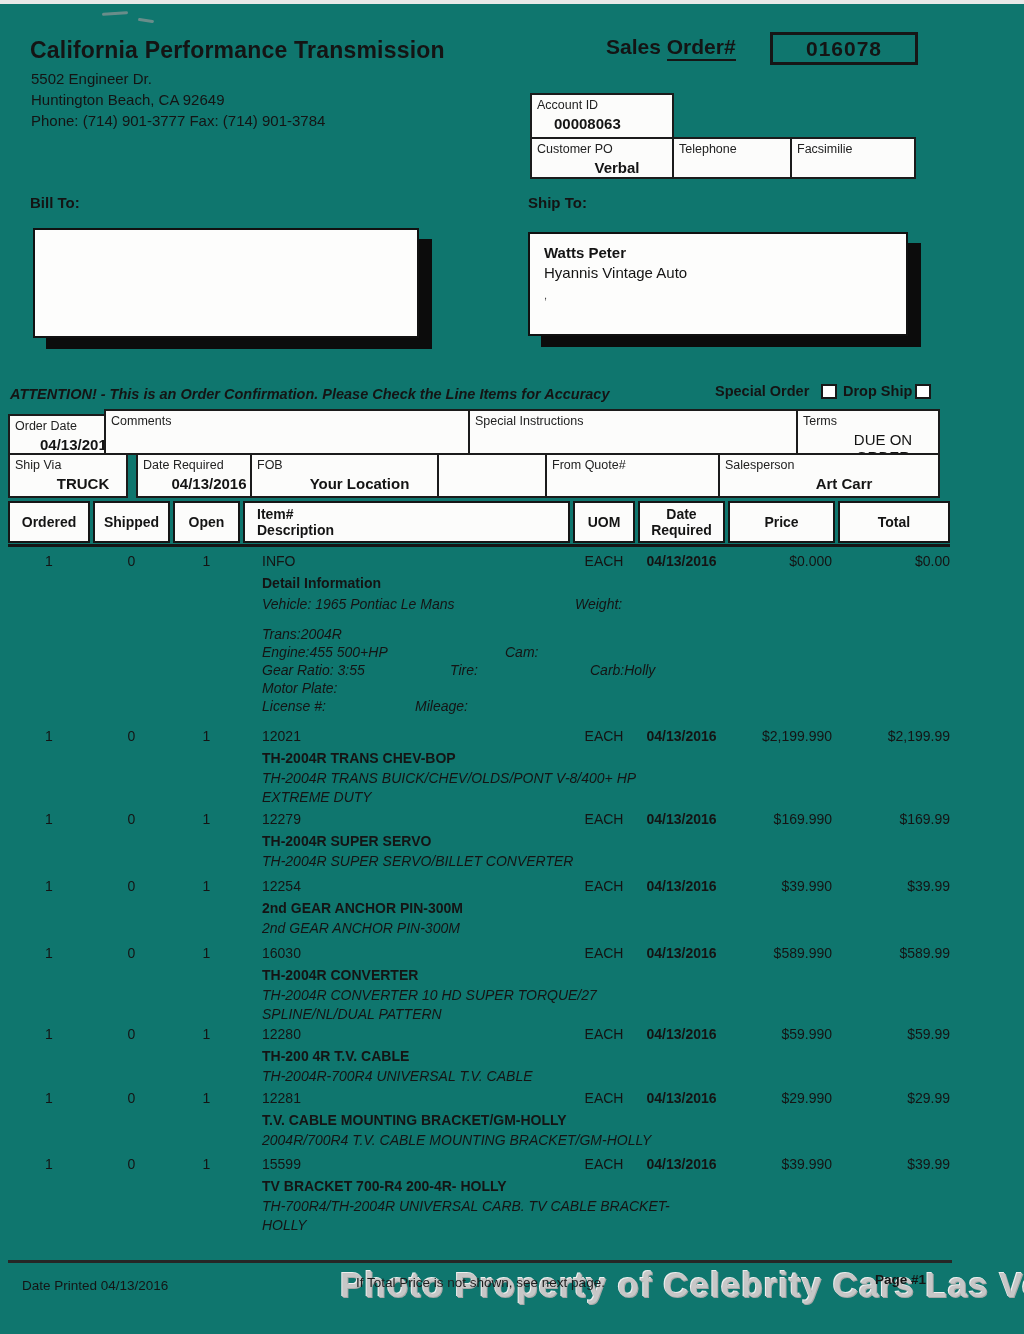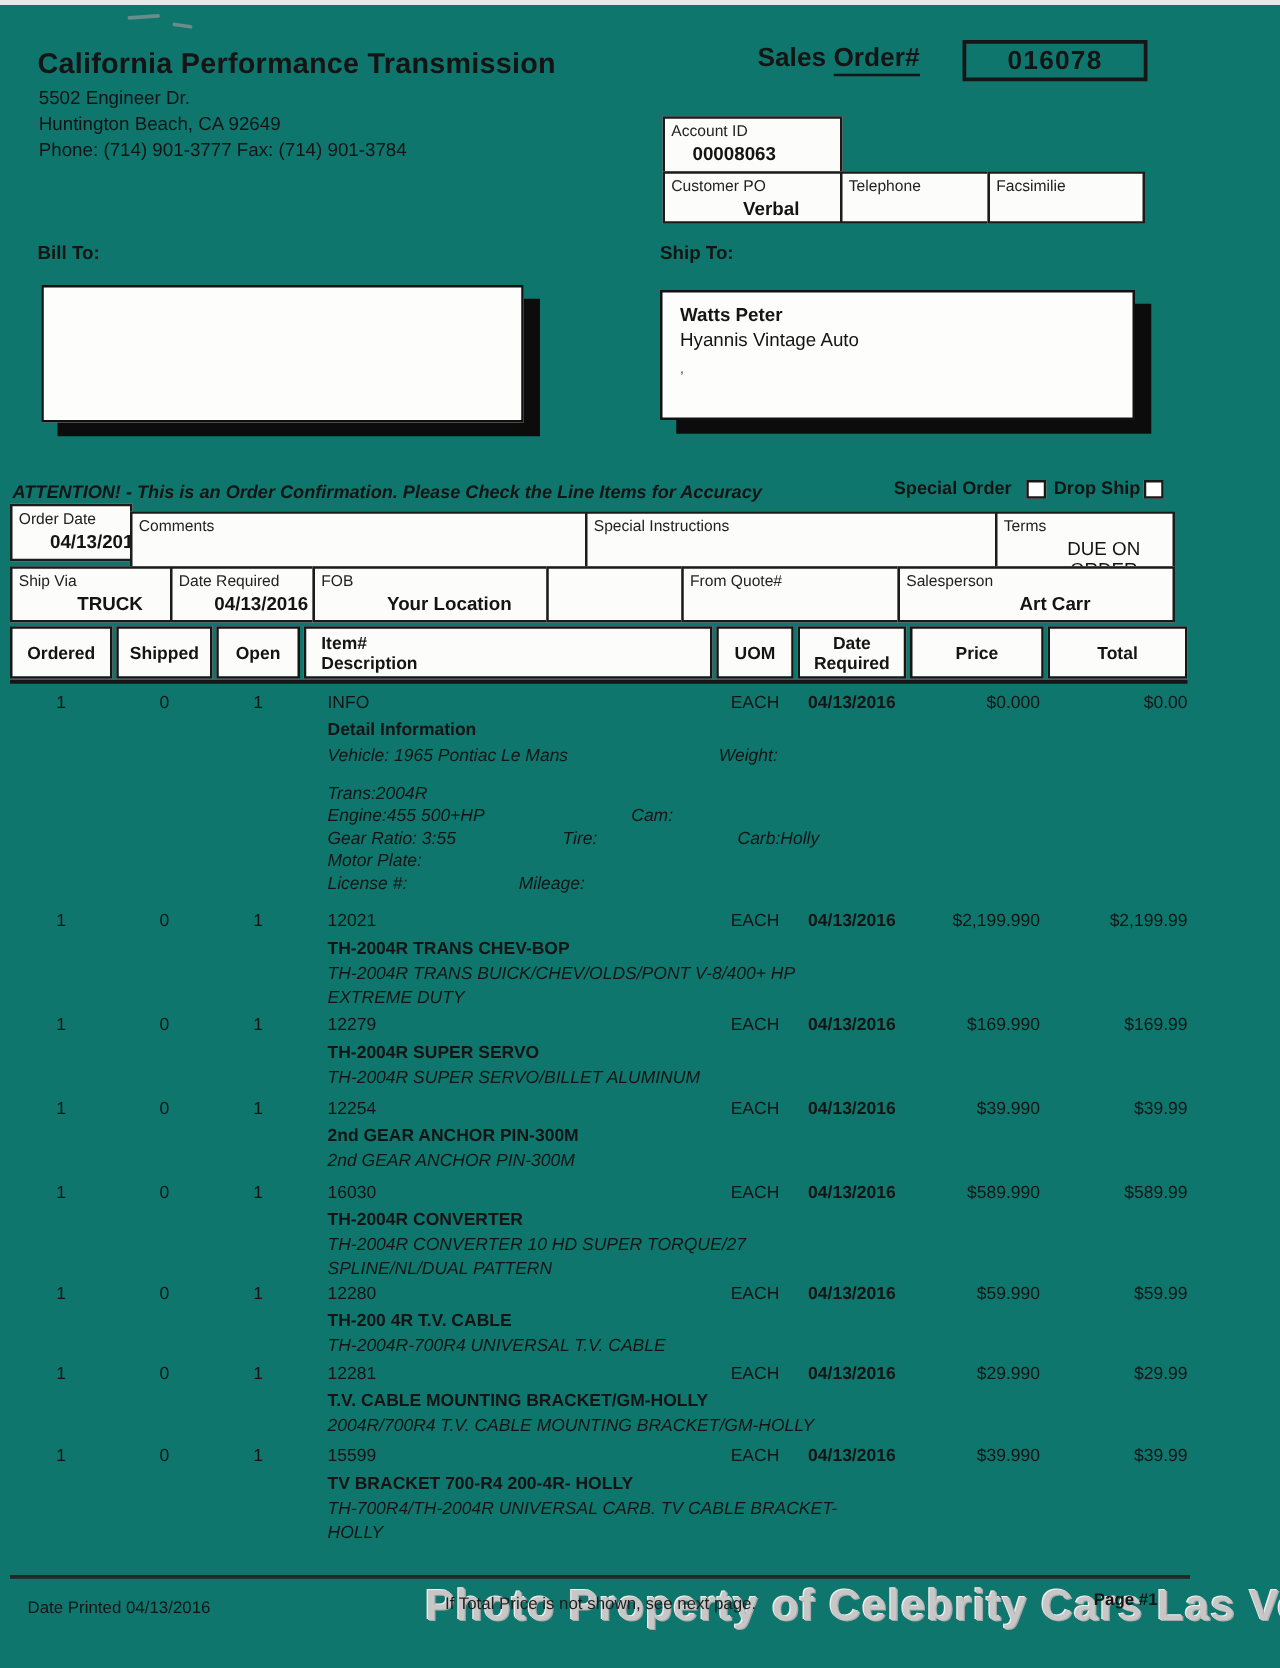--- a/index.html
+++ b/index.html
@@ -79,36 +79,36 @@
     <div style="font-size:15px; margin-top:3px;">Hyannis Vintage Auto</div>
     <div style="font-size:11px; margin-top:8px; color:#444;">,</div>
   </div>
 
   <div class="abs b i" style="left:10px; top:382px; font-size:14.5px;">ATTENTION! - This is an Order Confirmation.  Please Check the Line Items for Accuracy</div>
   <div class="abs b" style="left:715px; top:379px; font-size:14.5px;">Special Order</div>
   <span class="checkbox abs" style="left:821px; top:380px;"></span>
   <div class="abs b" style="left:843px; top:379px; font-size:14.5px;">Drop Ship</div>
   <span class="checkbox abs" style="left:915px; top:380px;"></span>
 
-  <div class="cell abs" style="left:8px; top:399px; width:98px; height:46px;">
+  <div class="cell abs" style="left:8px; top:410px; width:98px; height:46px;">
     <span class="lbl">Order Date</span>
     <span class="val">04/13/2016</span>
   </div>
   <div class="cell abs" style="left:104px; top:405px; width:366px; height:46px;">
     <span class="lbl">Comments</span>
   </div>
   <div class="cell abs" style="left:468px; top:405px; width:330px; height:46px;">
     <span class="lbl">Special Instructions</span>
   </div>
   <div class="cell abs" style="left:796px; top:405px; width:144px; height:46px;">
     <span class="lbl">Terms</span>
     <span class="val" style="font-weight:normal;">DUE ON ORDER</span>
   </div>
 
-  <div class="cell abs" style="left:8px; top:449px; width:130px; height:45px;">
+  <div class="cell abs" style="left:8px; top:449px; width:120px; height:45px;">
     <span class="lbl">Ship Via</span>
     <span class="val">TRUCK</span>
   </div>
   <div class="cell abs" style="left:136px; top:449px; width:116px; height:45px;">
     <span class="lbl">Date Required</span>
     <span class="val">04/13/2016</span>
   </div>
   <div class="cell abs" style="left:250px; top:449px; width:189px; height:45px;">
     <span class="lbl">FOB</span>
     <span class="val">Your Location</span>
@@ -179,21 +179,21 @@
       <span class="qty abs" style="left:8px;  width:82px;">1</span>
       <span class="qty abs" style="left:93px; width:77px;">0</span>
       <span class="qty abs" style="left:173px;width:67px;">1</span>
       <span class="abs" style="left:262px; font-size:14px;">12279</span>
       <span class="qty abs" style="left:573px; width:62px;">EACH</span>
       <span class="qty abs b" style="left:638px; width:87px;">04/13/2016</span>
       <span class="money abs" style="left:700px; width:132px;">$169.990</span>
       <span class="money abs" style="left:820px; width:130px;">$169.99</span>
     </div>
     <div class="b" style="margin-left:262px; font-size:14px;">TH-2004R SUPER SERVO</div>
-    <div class="i pre" style="margin-left:262px; margin-top:3px; font-size:14px; line-height:19px;">TH-2004R SUPER SERVO/BILLET ALUMINUM</div>
+    <div class="i pre" style="margin-left:262px; margin-top:3px; font-size:14px; line-height:19px;">TH-2004R SUPER SERVO/BILLET CONVERTER</div>
   </div>
 
   <div class="abs" style="left:0; top:874px; width:1024px;">
     <div class="item-line" style="height:22px;">
       <span class="qty abs" style="left:8px;  width:82px;">1</span>
       <span class="qty abs" style="left:93px; width:77px;">0</span>
       <span class="qty abs" style="left:173px;width:67px;">1</span>
       <span class="abs" style="left:262px; font-size:14px;">12254</span>
       <span class="qty abs" style="left:573px; width:62px;">EACH</span>
       <span class="qty abs b" style="left:638px; width:87px;">04/13/2016</span>

